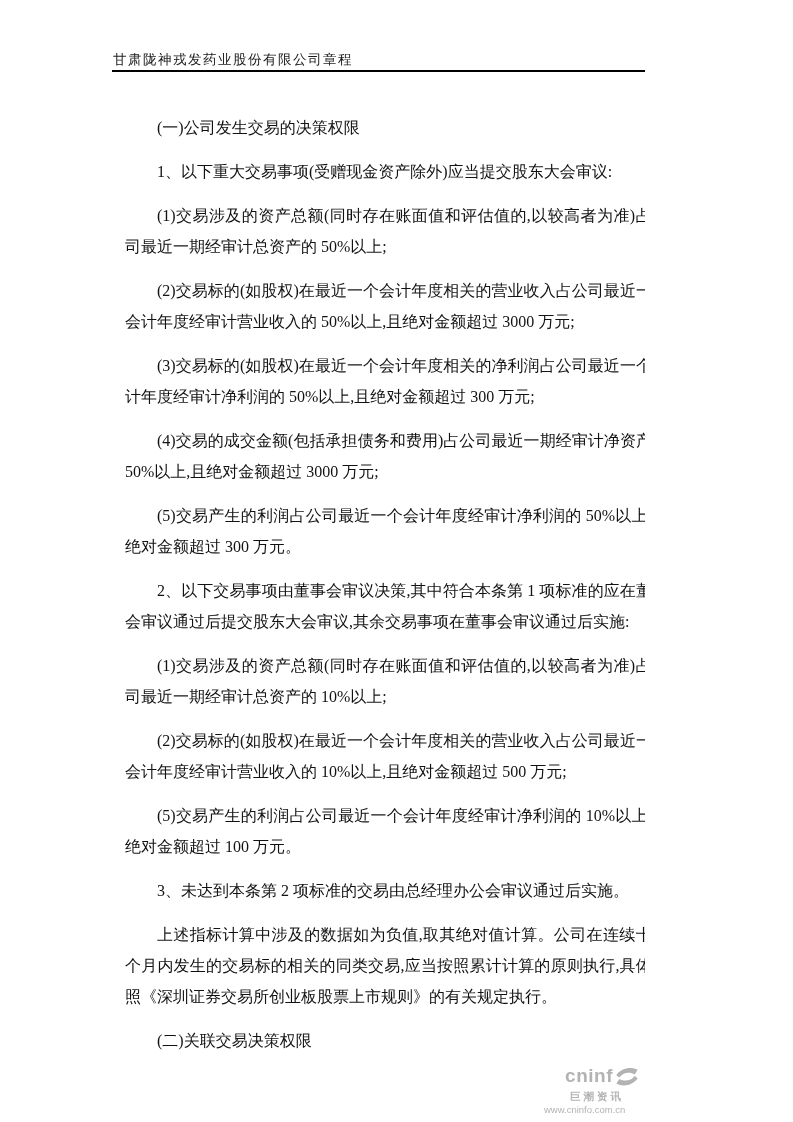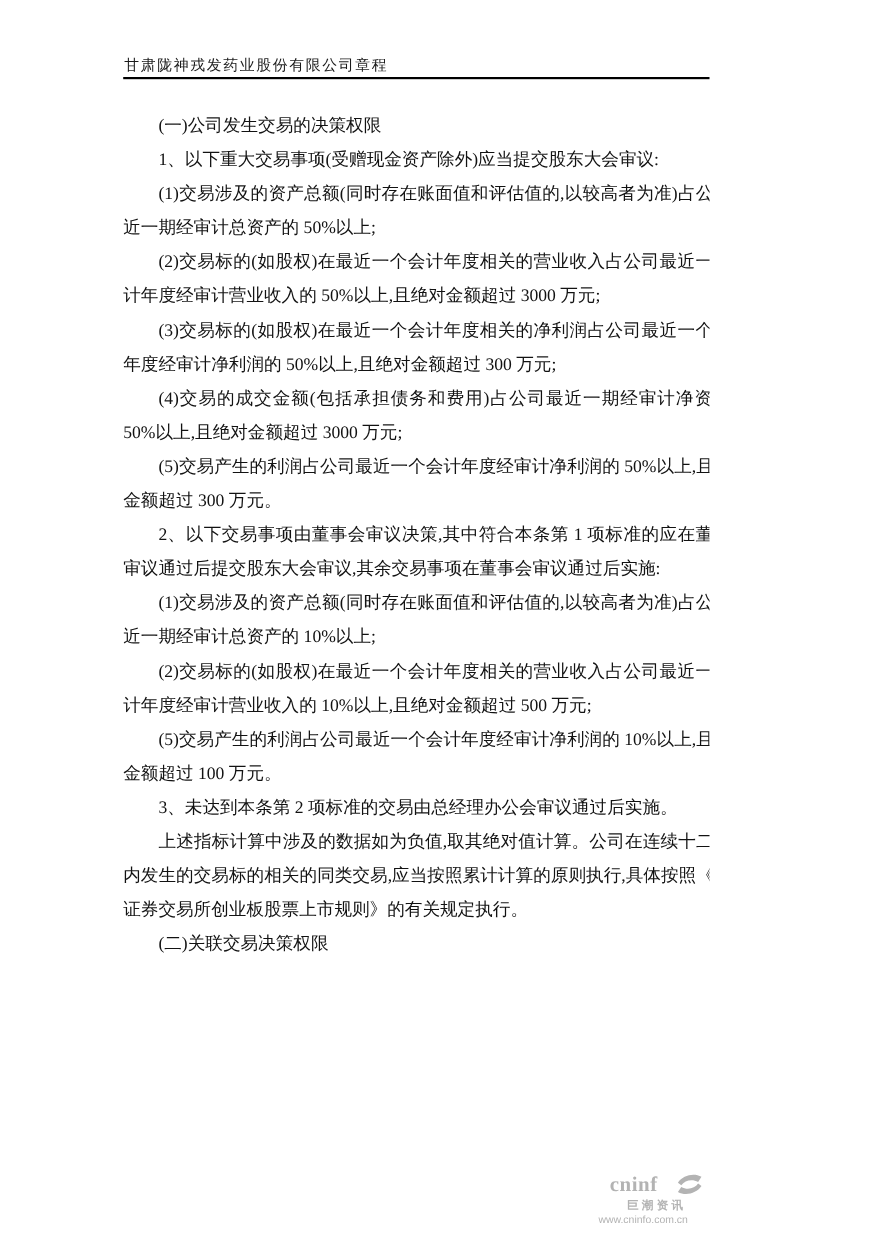--- a/index.html
+++ b/index.html
@@ -32,21 +32,21 @@
     position: absolute;
     left: 112px;
     top: 99px;
     width: 569px;
     font-size: 16px;
     line-height: 31px;
     text-align: justify;
     color: #121212;
   }
   .para {
-    margin: 0;
+    margin: 13px;
     text-indent: 2em;
   }
   .page-number {
     position: absolute;
     left: 0;
     top: 1037px;
     width: 793px;
     text-align: right;
     font-size: 12.5px;
     color: #222222;
@@ -55,24 +55,22 @@
     position: absolute;
     right: 5px;
     bottom: 8px;
     width: 96px;
     color: #b3b3b3;
     font-family: "Liberation Sans", "DejaVu Sans", sans-serif;
     line-height: 1;
   }
   .brand-row {
     display: flex;
-    align-items: center;
     justify-content: flex-end;
-    gap: 16px;
-    font-family: Liberation Serif, serif;
+    gap: 1px;
   }
   .brand-text {
     font-size: 19px;
     font-weight: bold;
     letter-spacing: 0.5px;
   }
   .swirl-icon { display: block; }
   .name-cn {
     margin-top: 2px;
     font-size: 10.5px;

